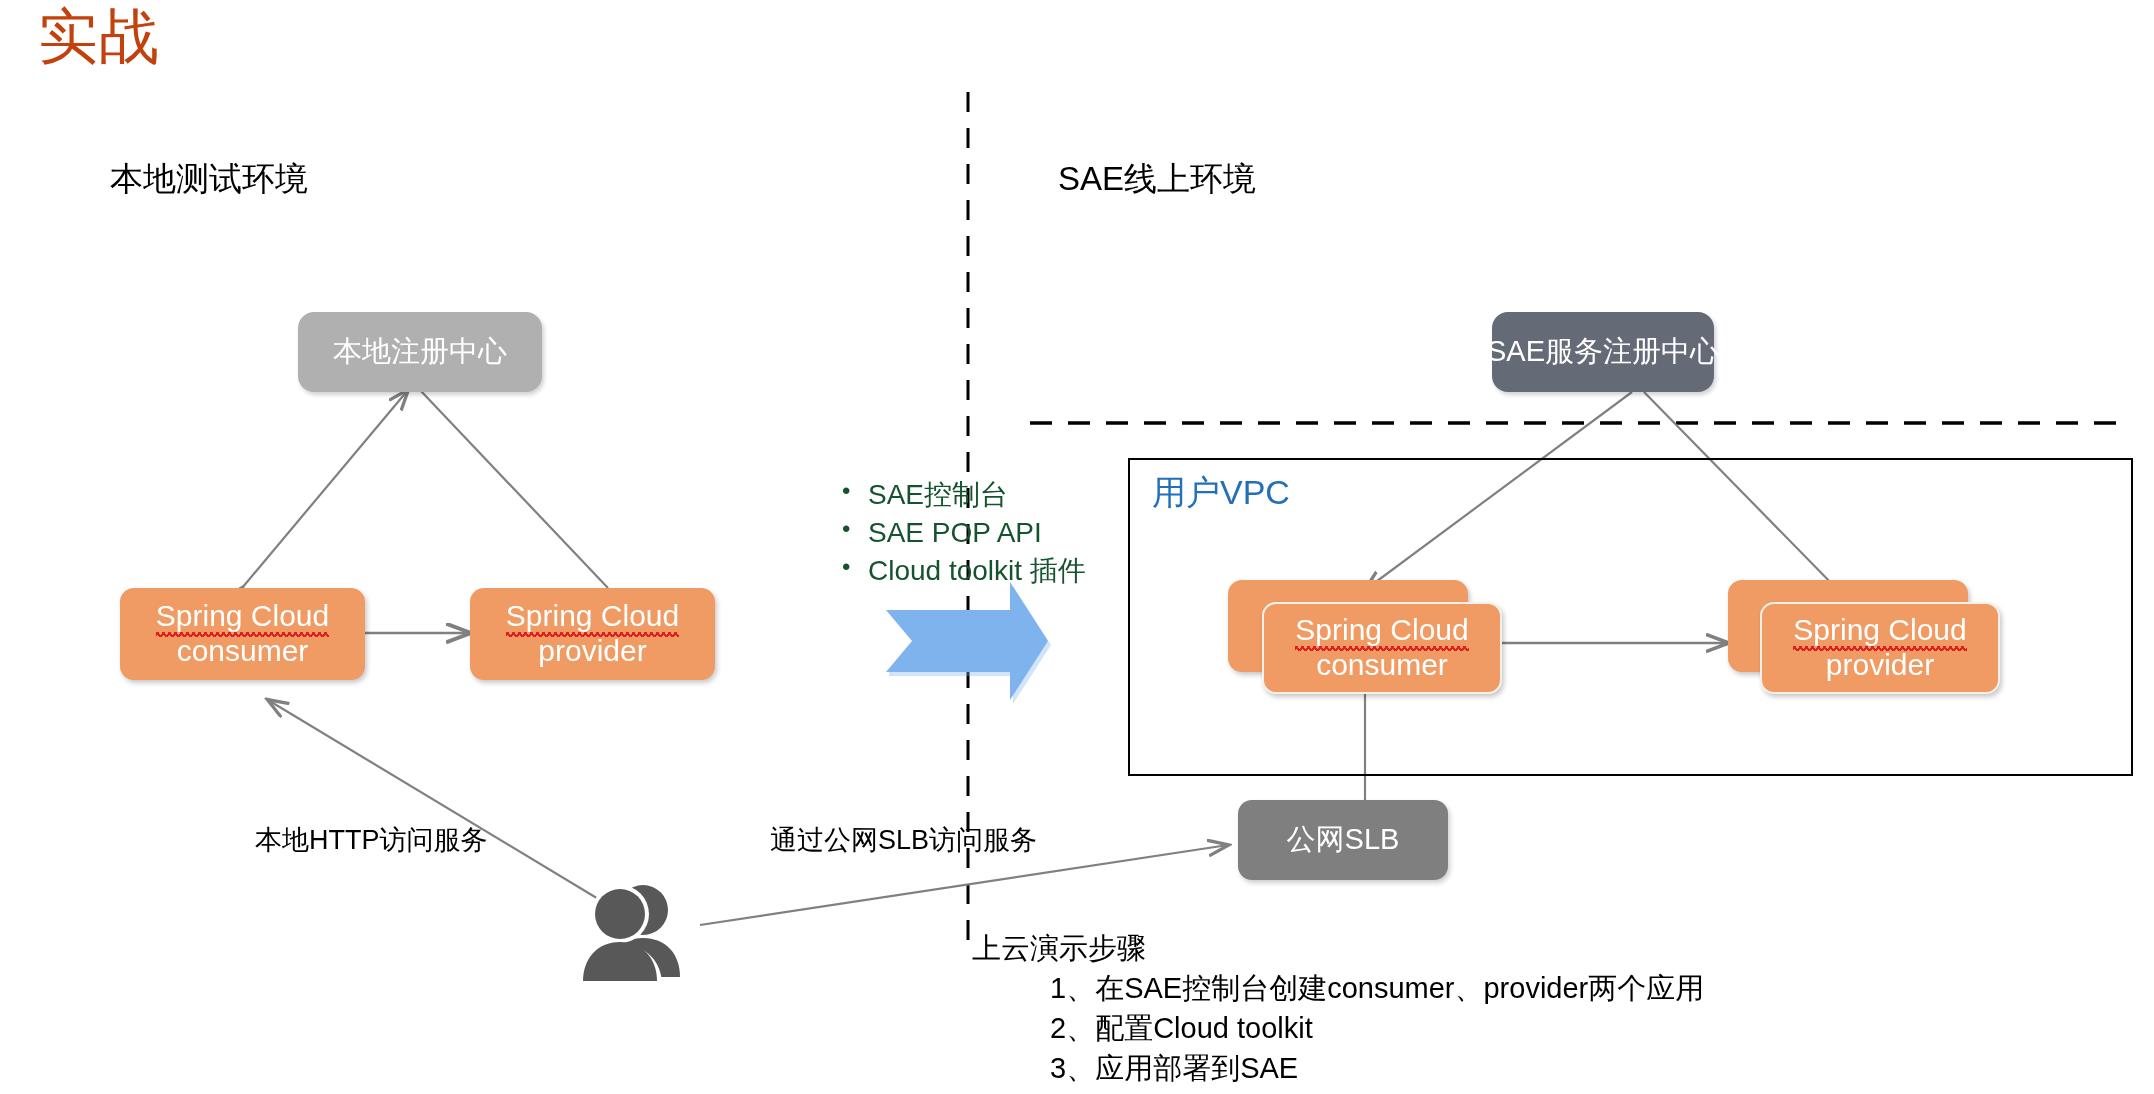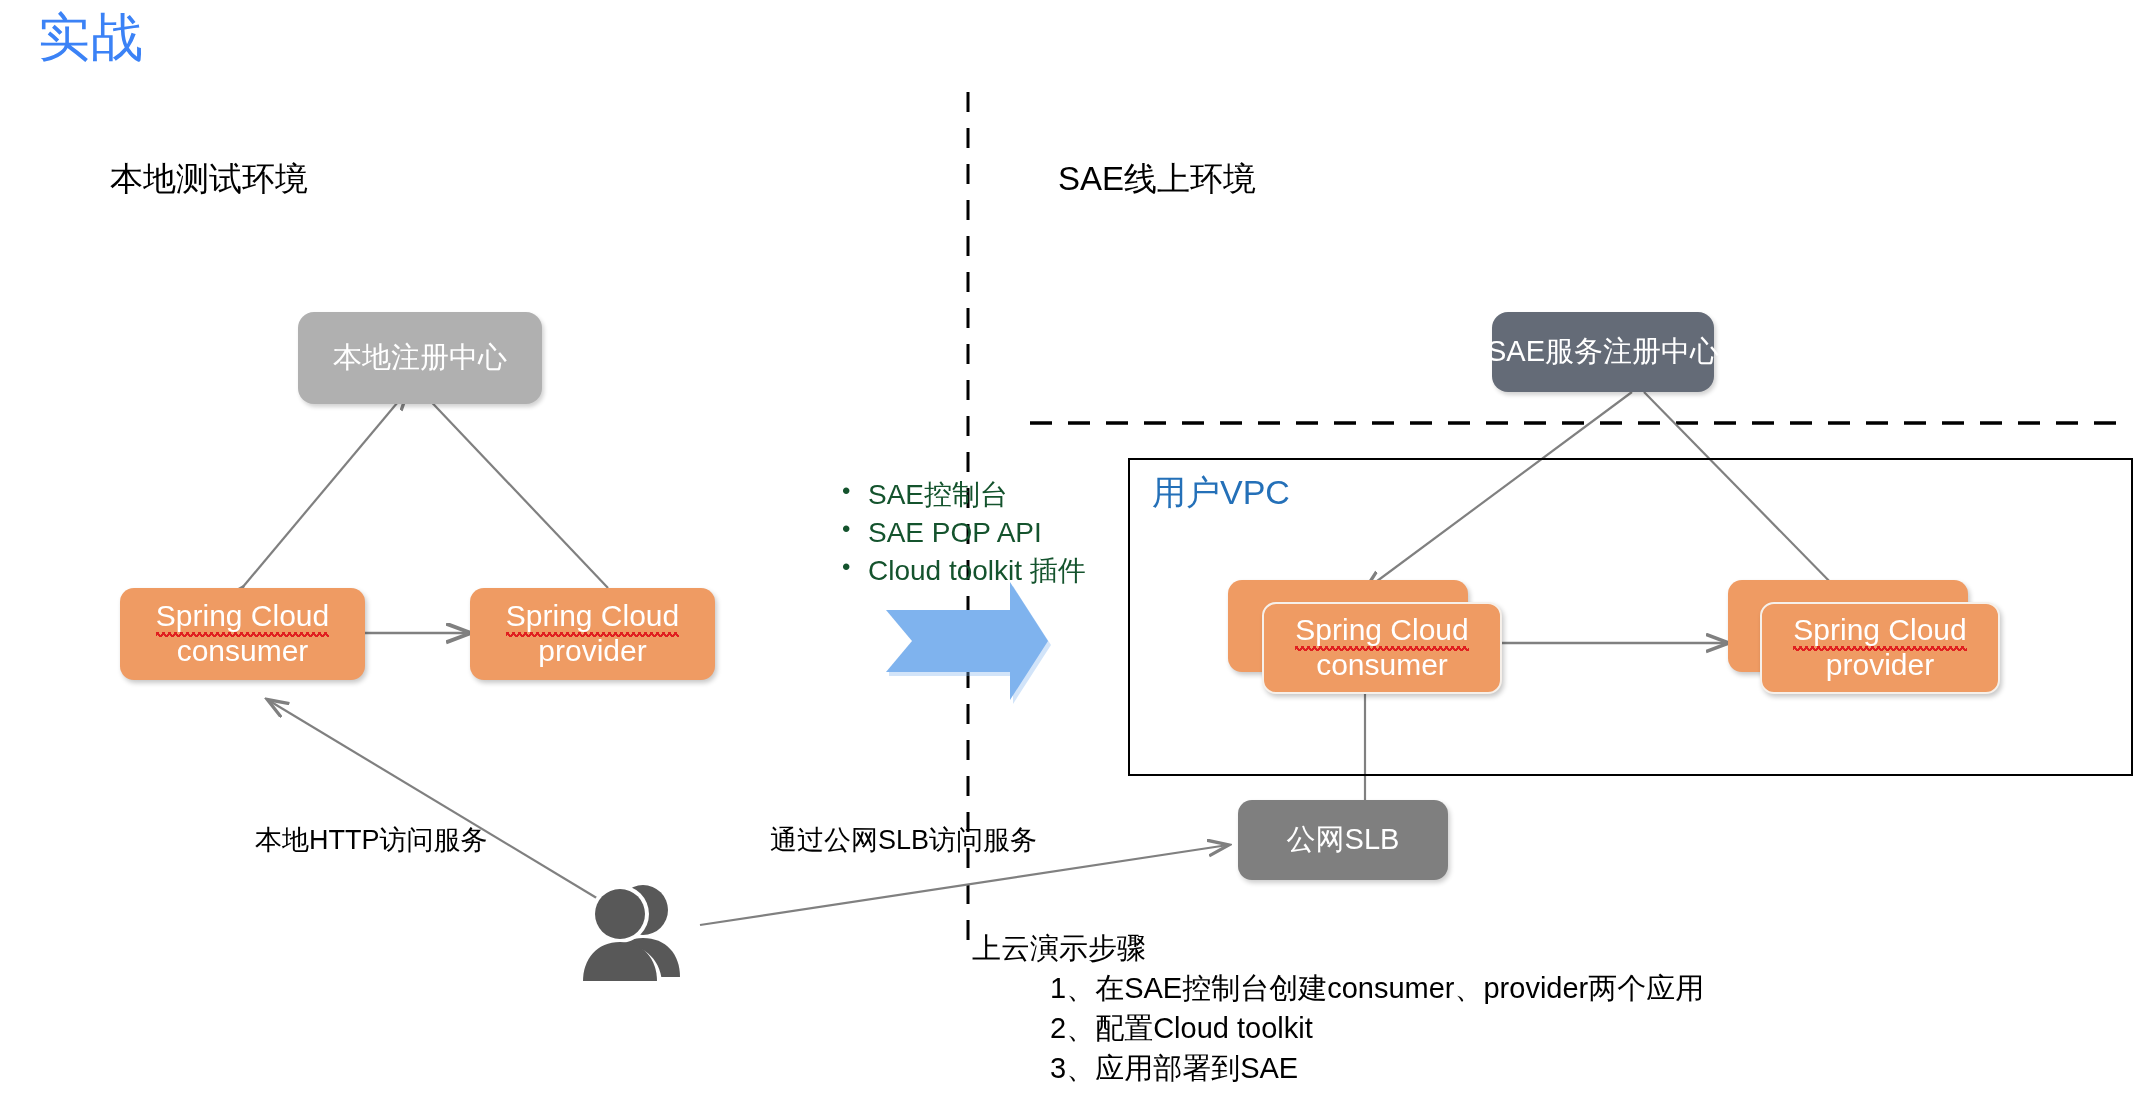--- a/index.html
+++ b/index.html
@@ -24,25 +24,26 @@
     left: 0; top: 0;
     width: 2154px;
     height: 1094px;
     pointer-events: none;
   }
   
   .slide-title {
     position: absolute;
     left: 38px;
     top: 10px;
-    font-size: 52px;
+    font-size: 60px;
     line-height: 1.05;
-    color: #3b82f6;
+    color: #c2410c;
     letter-spacing: 1px;
     white-space: nowrap;
+    font-family: Liberation Mono, monospace;
   }
   .env-label {
     position: absolute;
     font-size: 33px;
     color: #000000;
     white-space: nowrap;
   }
   .env-label.local { left: 110px; top: 157px; }
   .env-label.cloud { left: 1058px; top: 157px; }
 
@@ -237,21 +238,21 @@
 
     <line x1="700" y1="925" x2="1228" y2="845" stroke="#808080" stroke-width="2.2" marker-end="url(#ah)"></line>
 
     <g>
       <path d="M886,610 L886,672 L1010,672 L1010,700 L1048,641 L1010,582 L1010,610 Z" fill="#7FB3EE" stroke="none" transform="translate(3,4)" opacity="0.35"></path>
       <path d="M886,610 L886,672 L1010,672 L1010,700 L1048,641 L1010,582 L1010,610 Z" fill="#7FB3EE"></path>
       <path d="M886,610 L912,641 L886,672 Z" fill="#ffffff"></path>
     </g>
   </svg>
 
-  <div class="node gray-node" style="left:298px; top:312px; width:244px; height:92px;">
+  <div class="node gray-node" style="left:298px; top:312px; width:244px; height:80px;">
     <span>本地注册中心</span>
   </div>
 
   <div class="node orange-node" style="left:120px; top:588px; width:245px; height:92px;">
     <span>
       <span class="lbl"><span class="squiggle">Spring Cloud</span></span>
       <span class="lbl">consumer</span>
     </span>
   </div>
 

